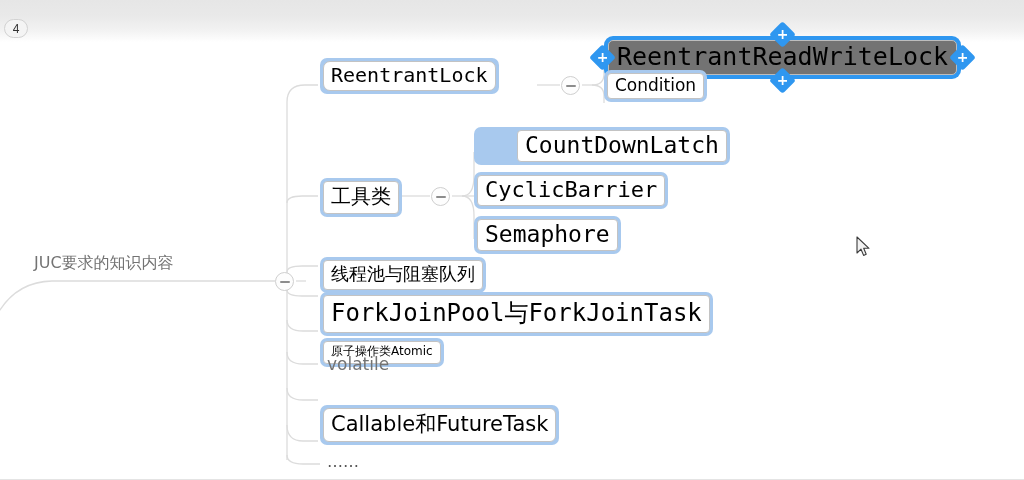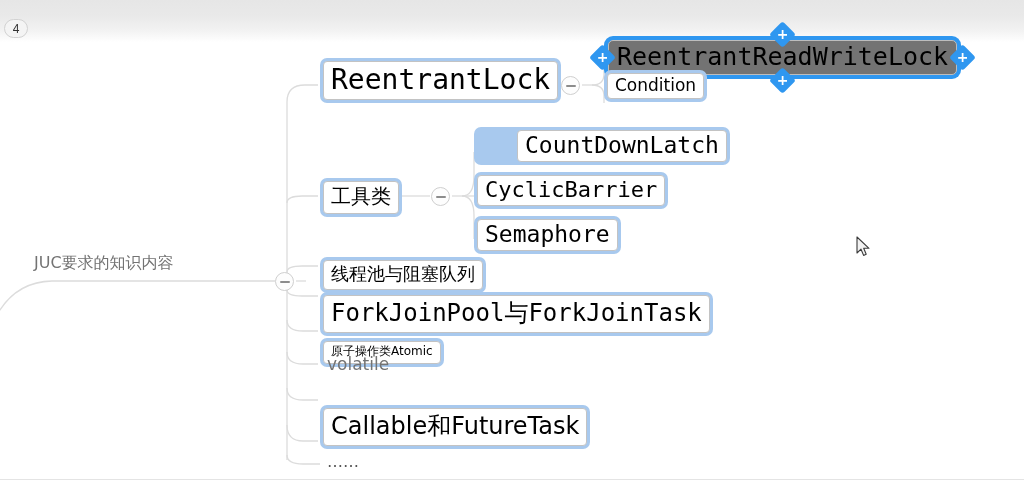--- a/index.html
+++ b/index.html
@@ -146,21 +146,21 @@
   <div class="page-badge">4</div>
 
   <div class="node plain sans" style="left:34px;top:253px;font-size:16px;">
     <span>JUC要求的知识内容</span>
   </div>
   <div class="toggle" style="left:275px;top:272px;">
     <span class="bar"></span>
   </div>
 
   <div class="node boxed" style="left:320px;top:58px;">
-    <span class="inner mono" style="font-size:28px;">ReentrantLock</span>
+    <span class="inner mono" style="font-size:20px;border-radius:7px;">ReentrantLock</span>
   </div>
   <div class="toggle" style="left:561px;top:76px;">
     <span class="bar"></span>
   </div>
 
   <div class="node selected" style="left:604px;top:36px;">
     <span class="inner mono" style="font-size:25px;">ReentrantReadWriteLock</span>
     <span class="handle h-top">
       <span class="plus">+</span>
     </span>
@@ -206,21 +206,21 @@
 
   <div class="node boxed" style="left:320px;top:338px;">
     <span class="inner sans" style="font-size:12px;">原子操作类Atomic</span>
   </div>
 
   <div class="node plain sans" style="left:327px;top:354px;font-size:17px;">
     <span>volatile</span>
   </div>
 
   <div class="node boxed" style="left:320px;top:405px;">
-    <span class="inner sans" style="font-size:24px;">Callable和FutureTask</span>
+    <span class="inner sans" style="font-size:21px;border-radius:6px;">Callable和FutureTask</span>
   </div>
 
   <div class="node plain sans" style="left:327px;top:452px;font-size:16px;color:#555;">
     <span>……</span>
   </div>
 
   <svg class="cursor" style="left:856px;top:236px;" viewBox="0 0 16 22" xmlns="http://www.w3.org/2000/svg">
     <path d="M1 1 L1 17 L5 13.2 L7.6 19.4 L10.2 18.3 L7.7 12.3 L13 12.3 Z" fill="#f2f2f2" stroke="#3a3a3a" stroke-width="1.1" stroke-linejoin="round"></path>
   </svg>
 

